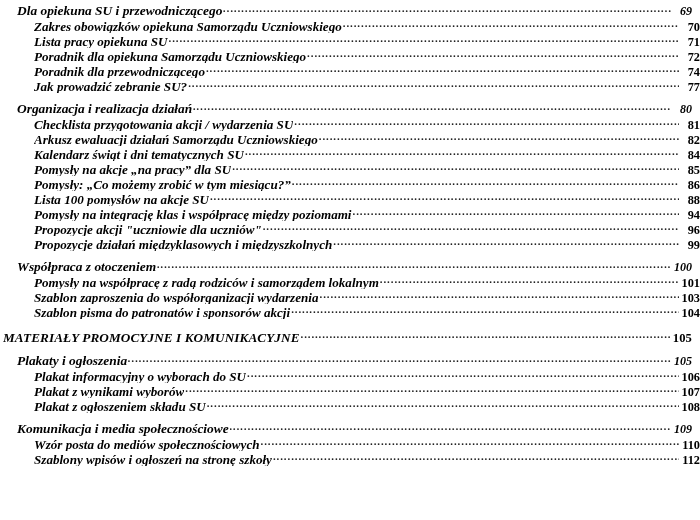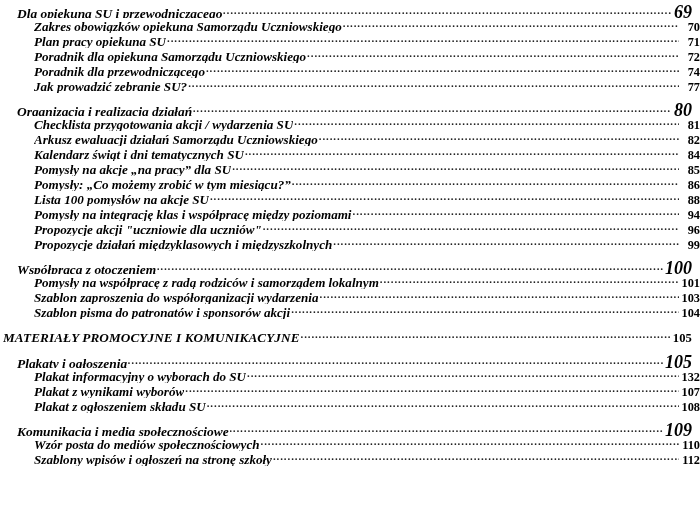--- a/index.html
+++ b/index.html
@@ -84,21 +84,21 @@
   
   .lvl2 {
     padding-left: 17px;
     padding-right: 8px;
     height: 16px;
     margin-top: 7px;
     font-size: 13.4px;
     font-weight: bold;
     font-style: italic;
   }
-  .lvl2 .pageno { font-style: italic; font-weight: bold; font-size: 18px; }
+  .lvl2 .pageno { font-style: italic; font-weight: bold; font-size: 12px; }
 
   
   .lvl3 {
     padding-left: 34px;
     height: 15px;
     font-size: 13.1px;
     font-weight: bold;
   }
   .lvl3 .pageno { font-weight: bold; font-size: 12.3px; font-style: normal; text-align: right; }
 
@@ -112,21 +112,21 @@
       <span class="toc-title">Dla opiekuna SU i przewodniczącego</span>
       <span class="leader"></span>
       <span class="pageno">69</span>
     </div>
     <div class="toc-row lvl3">
       <span class="toc-title">Zakres obowiązków opiekuna Samorządu Uczniowskiego</span>
       <span class="leader"></span>
       <span class="pageno">70</span>
     </div>
     <div class="toc-row lvl3">
-      <span class="toc-title">Plan pracy opiekuna SU</span>
+      <span class="toc-title">Lista pracy opiekuna SU</span>
       <span class="leader"></span>
       <span class="pageno">71</span>
     </div>
     <div class="toc-row lvl3">
       <span class="toc-title">Poradnik dla opiekuna Samorządu Uczniowskiego</span>
       <span class="leader"></span>
       <span class="pageno">72</span>
     </div>
     <div class="toc-row lvl3">
       <span class="toc-title">Poradnik dla przewodniczącego</span>
@@ -214,21 +214,21 @@
       <span class="pageno">105</span>
     </div>
     <div class="toc-row lvl2">
       <span class="toc-title">Plakaty i ogłoszenia</span>
       <span class="leader"></span>
       <span class="pageno">105</span>
     </div>
     <div class="toc-row lvl3">
       <span class="toc-title">Plakat informacyjny o wyborach do SU</span>
       <span class="leader"></span>
-      <span class="pageno">132</span>
+      <span class="pageno">106</span>
     </div>
     <div class="toc-row lvl3">
       <span class="toc-title">Plakat z wynikami wyborów</span>
       <span class="leader"></span>
       <span class="pageno">107</span>
     </div>
     <div class="toc-row lvl3">
       <span class="toc-title">Plakat z ogłoszeniem składu SU</span>
       <span class="leader"></span>
       <span class="pageno">108</span>

